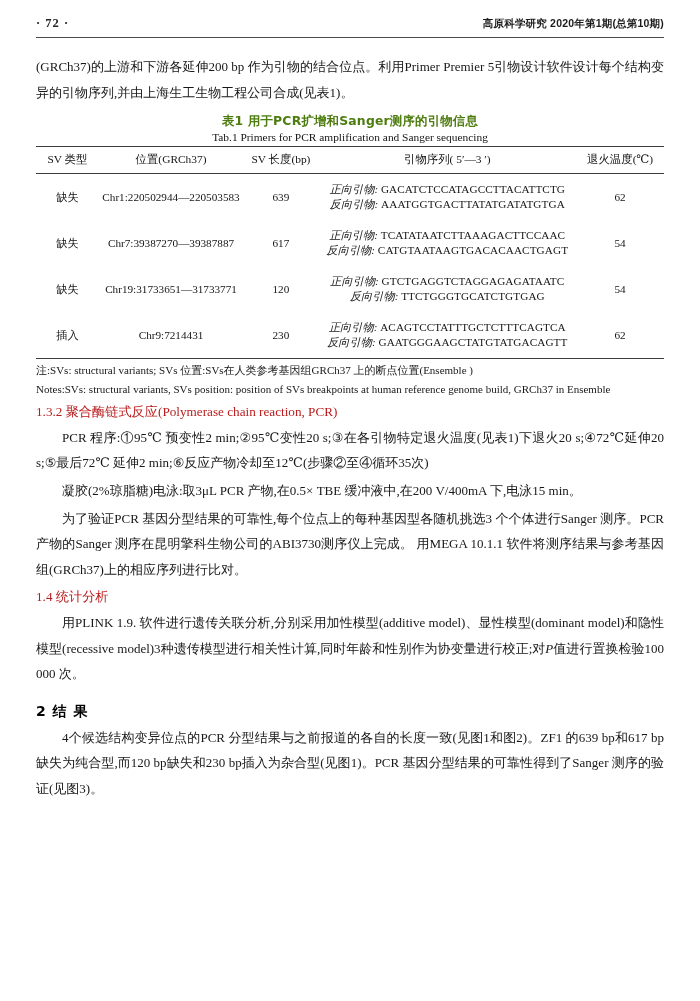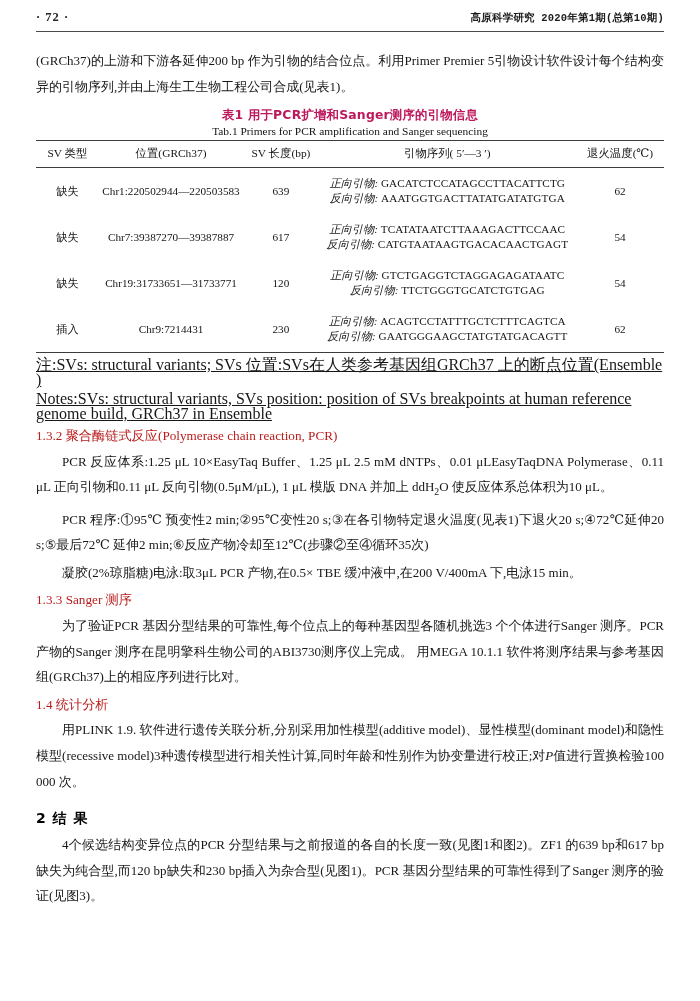--- a/index.html
+++ b/index.html
@@ -12,41 +12,41 @@
     height: 1001px;
     font-family: "Liberation Serif", "DejaVu Serif", serif;
     color: #1a1a1a;
     position: relative;
     overflow: hidden;
   }
   .page {
     width: 700px;
     height: 1001px;
     box-sizing: border-box;
-    padding: 10px 36px 0 36px;
+    padding: 16px 36px 0 36px;
     position: relative;
   }
 
   
   .runhead {
     display: flex;
     align-items: baseline;
     justify-content: space-between;
     font-size: 11.5px;
     color: #262626;
     letter-spacing: 0.2px;
   }
   .runhead .folio {
     font-family: "Liberation Serif", serif;
     font-size: 12.5px;
     font-weight: 600;
     letter-spacing: 1px;
   }
   .runhead .journal {
-    font-family: Liberation Mono, monospace;
+    font-family: Liberation Sans, sans-serif;
     font-size: 10.5px;
     font-weight: 600;
     color: #1c1c1c;
   }
   .rule-top {
     border-top: 1.6px solid #4a4a4a;
     margin-top: 6px;
     margin-bottom: 16px;
   }
 
@@ -82,21 +82,21 @@
   }
 
   
   .tbl-wrap { margin: 8px 0 2px 0; }
   .tbl-title-cn {
     text-align: center;
     font-size: 12.4px;
     font-weight: 700;
     font-family: "DejaVu Sans", "Liberation Sans", sans-serif;
     margin: 6px 0 1px 0;
-    color: #be185d;
+    color: #4d7c0f;
     letter-spacing: 0.2px;
   }
   .tbl-title-en {
     text-align: center;
     font-size: 11.4px;
     margin: 0 0 3px 0;
     color: #141414;
   }
   table.primers {
     width: 100%;
@@ -131,25 +131,24 @@
     font-family: "Liberation Serif", serif;
     letter-spacing: 0.1px;
   }
   .col-type  { width: 10%; margin-top: 8px; }
   .col-pos   { width: 23%; }
   .col-len   { width: 12%; }
   .col-seq   { width: 41%; }
   .col-temp  { width: 14%; }
 
   .tbl-notes {
-    font-size: 16px;
+    font-size: 11px;
     line-height: 15px;
     margin: 4px 0 0 0;
     color: #171717;
-    text-decoration: underline;
   }
 
   sub { font-size: 75%; }
   .ital { font-style: italic; }
 </style>
 </head>
 <body>
 
 <div class="page">
 
@@ -217,25 +216,23 @@
           <td>62</td>
         </tr>
       </tbody>
     </table>
 
     <div class="tbl-notes">注:SVs: structural variants; SVs 位置:SVs在人类参考基因组GRCh37 上的断点位置(Ensemble )</div>
     <div class="tbl-notes">Notes:SVs: structural variants, SVs position: position of SVs breakpoints at human reference genome build, GRCh37 in Ensemble</div>
   </div>
 
   <p class="heading">1.3.2 聚合酶链式反应(Polymerase chain reaction, PCR)</p>
-  <p class="body indent"><span>PCR 反应体系:1.25 μL 10×EasyTaq Buffer、1.25 μL  2.5 mM dNTPs、0.01 μLEasyTaqDNA Polymerase、0.11 μL 正向引物和0.11 μL 反向引物(0.5μM/μL), 1 μL 模版 DNA 并加上 ddH</span><sub>2</sub><span>O 使反应体系总体积为10 μL。</span></p>
   <p class="body indent">PCR 程序:①95℃ 预变性2 min;②95℃变性20 s;③在各引物特定退火温度(见表1)下退火20 s;④72℃延伸20 s;⑤最后72℃ 延伸2 min;⑥反应产物冷却至12℃(步骤②至④循环35次)</p>
   <p class="body indent">凝胶(2%琼脂糖)电泳:取3μL PCR 产物,在0.5× TBE 缓冲液中,在200 V/400mA 下,电泳15 min。</p>
 
-  <p class="heading">1.3.3 Sanger 测序</p>
   <p class="body indent">为了验证PCR 基因分型结果的可靠性,每个位点上的每种基因型各随机挑选3 个个体进行Sanger 测序。PCR 产物的Sanger 测序在昆明擎科生物公司的ABI3730测序仪上完成。 用MEGA 10.1.1 软件将测序结果与参考基因组(GRCh37)上的相应序列进行比对。</p>
 
   <p class="heading">1.4 统计分析</p>
   <p class="body indent"><span>用PLINK 1.9. 软件进行遗传关联分析,分别采用加性模型(additive model)、显性模型(dominant model)和隐性模型(recessive model)3种遗传模型进行相关性计算,同时年龄和性别作为协变量进行校正;对</span><span class="ital">P</span><span>值进行置换检验100 000 次。</span></p>
 
   <p class="sec-heading">2 结 果</p>
 
   <p class="body indent">4个候选结构变异位点的PCR 分型结果与之前报道的各自的长度一致(见图1和图2)。ZF1 的639 bp和617 bp缺失为纯合型,而120 bp缺失和230 bp插入为杂合型(见图1)。PCR 基因分型结果的可靠性得到了Sanger 测序的验证(见图3)。</p>
 
 </div>

